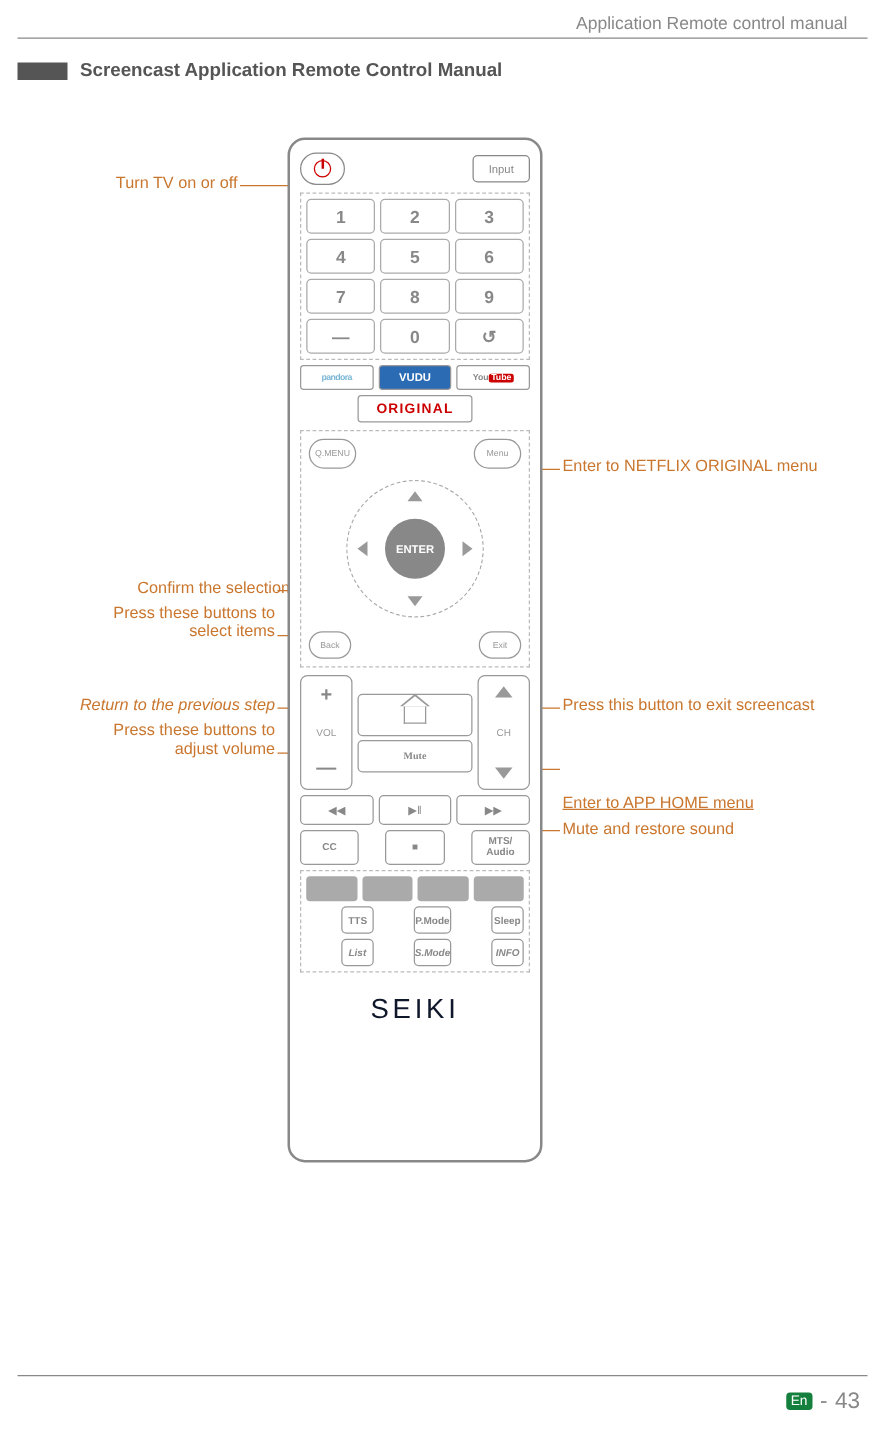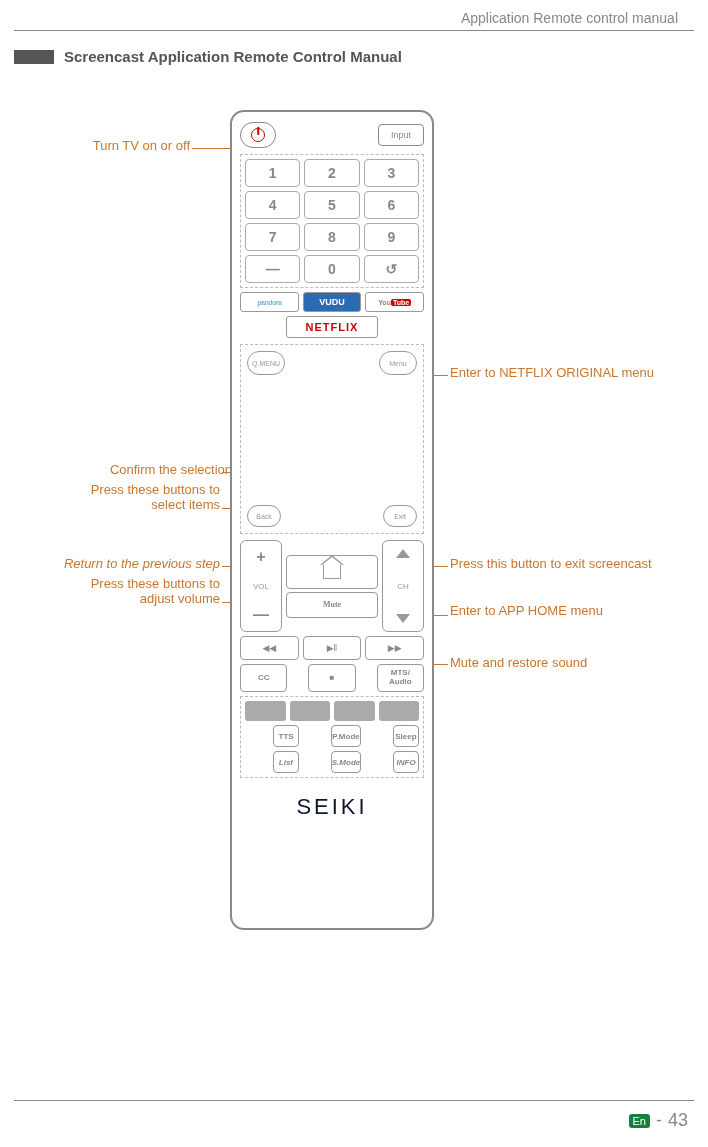--- a/index.html
+++ b/index.html
@@ -100,21 +100,21 @@
 <div class="callout callout-left" style="top:576px; left:20px; width:200px; white-space:pre-line;">Press these buttons to
 adjust volume</div>
 <div class="leader" style="top:602px; left:222px; width:36px;"></div>
 
 <div class="callout" style="top:365px; left:450px;">Enter to NETFLIX ORIGINAL menu</div>
 <div class="leader ltr" style="top:375px; left:372px; width:76px;"></div>
 
 <div class="callout" style="top:556px; left:450px;">Press this button to exit screencast</div>
 <div class="leader ltr" style="top:566px; left:410px; width:38px;"></div>
 
-<div class="callout" style="top:603px; left:450px;">Enter to APP HOME menu</div>
+<div class="callout" style="top:634px; left:450px;text-decoration:underline;">Enter to APP HOME menu</div>
 <div class="leader ltr" style="top:615px; left:332px; width:116px;"></div>
 
 <div class="callout" style="top:655px; left:450px;">Mute and restore sound</div>
 <div class="leader ltr" style="top:664px; left:350px; width:98px;"></div>
 
 <div class="remote">
   <div class="row">
     <div class="power">
         <div class="power-icon"></div>
       </div>
@@ -145,25 +145,34 @@
   </div>
 
   <div class="svc-row">
     <div class="svc pandora">pandora</div>
     <div class="svc vudu">VUDU</div>
     <div class="svc youtube">
         <span>You</span>
         <span class="tube">Tube</span>
       </div>
   </div>
-  <div class="netflix">NETFLIX</div>
+  <div class="netflix">ORIGINAL</div>
 
   <div class="nav-section">
     <div class="qmenu">Q.MENU</div>
     <div class="menu">Menu</div>
+    <div class="dpad">
+      <div class="dpad-ring">
+        <div class="arrow up"></div>
+        <div class="arrow down"></div>
+        <div class="arrow left"></div>
+        <div class="arrow right"></div>
+        <div class="enter">ENTER</div>
+      </div>
+    </div>
     <div class="back">Back</div>
     <div class="exit">Exit</div>
   </div>
 
   <div class="vol-ch-section">
     <div class="vol">
       <div class="plus">+</div>
       <div>VOL</div>
       <div class="minus">—</div>
     </div>

